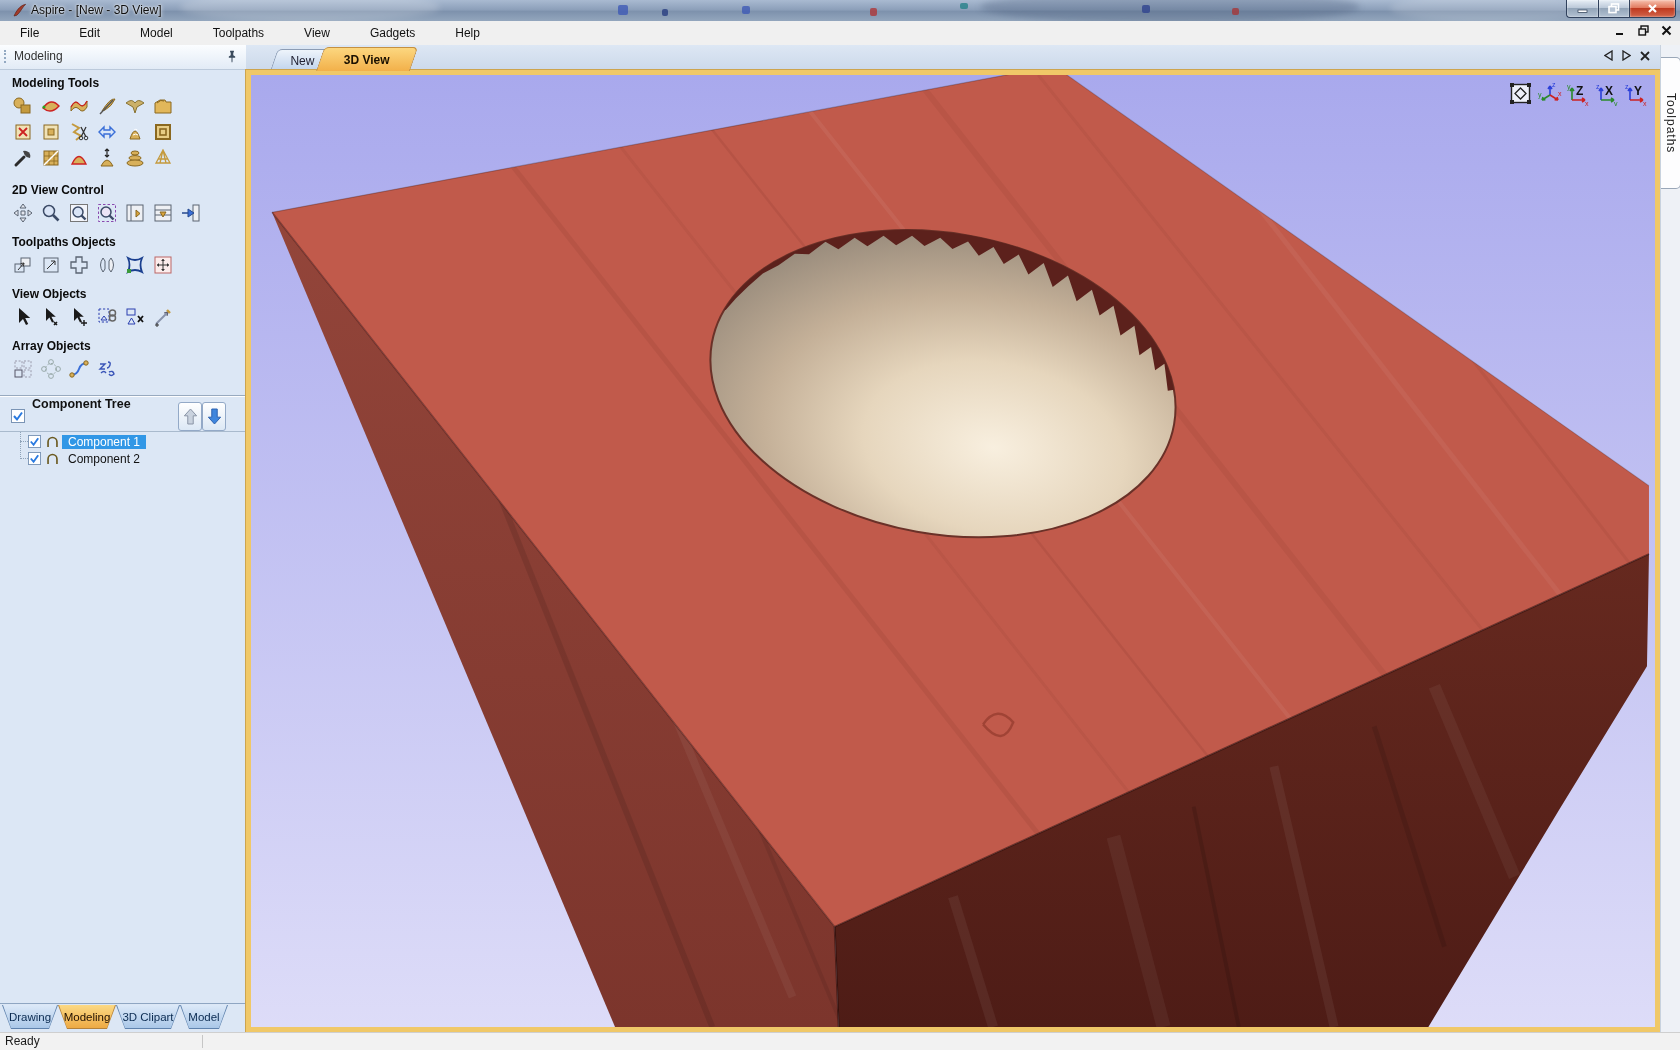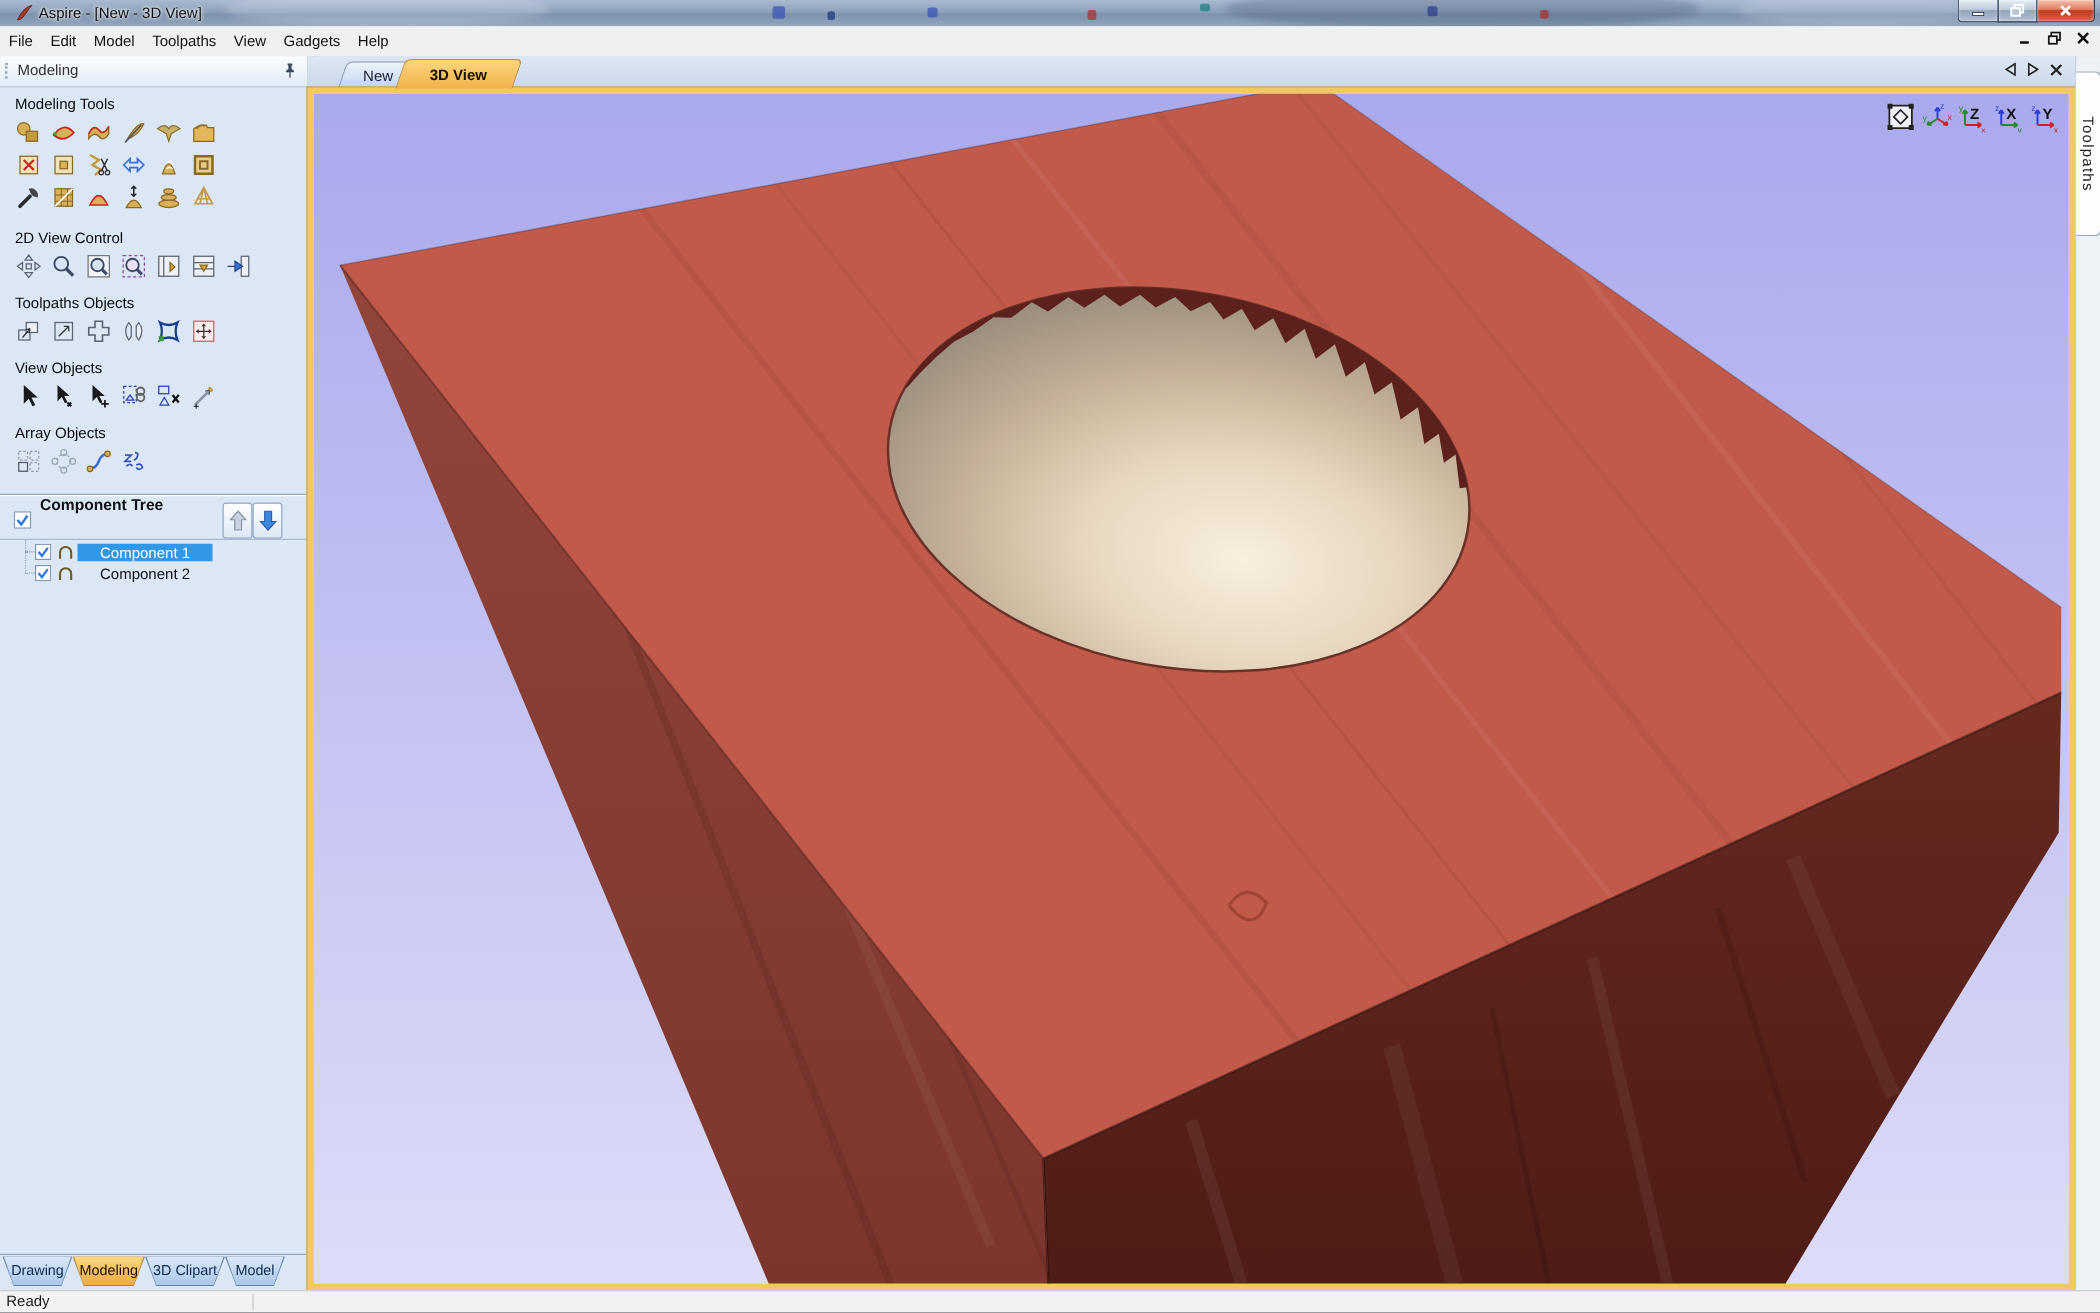--- a/index.html
+++ b/index.html
@@ -16,39 +16,39 @@
   .winbtns{position:absolute;right:4px;top:0;display:flex}
   .wbtn{height:17px;border:1px solid #30415c;border-top:none;display:flex;align-items:center;justify-content:center;
     background:linear-gradient(180deg,#e7eef6 0%,#bcc9d9 45%,#93a5b9 50%,#b2c1d1 100%);box-shadow:inset 0 0 2px rgba(255,255,255,.8)}
   .wbtn.min{width:31px;border-radius:0 0 0 4px;border-right:none}
   .wbtn.res{width:30px}
   .wbtn.cls{width:45px;border-radius:0 0 4px 0;border-left:none;
     background:linear-gradient(180deg,#f7c0ad 0%,#e17b60 45%,#bf3a20 50%,#d2644a 100%)}
   
   .menubar{position:absolute;left:0;top:21px;width:1680px;height:24px;background:#f0f0f0;
     border-bottom:1px solid #d7d7d7;display:flex;align-items:center}
-  .menu-item{padding:0 7px;line-height:23px;cursor:default}
+  .menu-item{padding:0 20px;line-height:23px;cursor:default}
   .mdi-btns{position:absolute;right:8px;top:4px;display:flex;gap:12px;align-items:center}
   
   .leftcol{position:absolute;left:0;top:45px;width:246px;height:987px;background:#dce7f5;border-right:7px solid #4d7c0f}
   .panel-header{position:absolute;left:0;top:0;width:246px;height:24px;
     background:linear-gradient(180deg,#fbfdff, #e2ebf6);border-bottom:1px solid #bccadb}
   .panel-title{position:absolute;left:14px;top:4px;color:#333}
   .grip{position:absolute;left:4px;top:5px;height:13px;border-left:2px dotted #93a9c2}
-  .sec-title{position:absolute;left:12px;font-weight:normal;font-size:12px;color:#0a0a0a;white-space:nowrap}
+  .sec-title{position:absolute;left:12px;font-weight:bold;font-size:12px;color:#0a0a0a;white-space:nowrap}
   .irow{position:absolute;left:12px;display:flex;gap:6px}
   .ic{width:22px;height:22px;display:block}
   .divider{position:absolute;left:0;width:246px;border-top:1px solid #98aabf;border-bottom:1px solid #fdfdfe}
   .thinline{position:absolute;left:0;width:246px;border-top:1px solid #a9bacd}
   
   .ct-title{position:absolute;left:32px;top:352px;font-weight:bold;font-size:12.5px}
   .ct-btn{position:absolute;top:357px;width:22px;height:27px;border:1px solid #93a9c7;border-radius:3px;
     background:linear-gradient(180deg,#ffffff,#dce8f5);display:flex;align-items:center;justify-content:center}
   .tree-row{position:absolute;left:0;width:246px;height:17px;display:flex;align-items:center}
-  .tree-label{padding:0 18px;white-space:nowrap}
+  .tree-label{padding:0 6px;white-space:nowrap}
   .tree-label.sel{background:#3197e6;color:#fff}
   .dots-v{position:absolute;left:20px;top:387px;height:27px;border-left:1px dotted #8fa3b8}
   .dots-h{position:absolute;width:8px;border-top:1px dotted #8fa3b8}
   
   .btabs{position:absolute;left:0;top:958px;width:289px;height:29px;background:#dce7f5;border-top:1px solid #8fa6c2}
   .btab{position:absolute;top:1px;height:24px;clip-path:polygon(0 0,100% 0,calc(100% - 9px) 100%,9px 100%)}
   .btab-in{position:absolute;left:1px;top:0;right:1px;bottom:1px;clip-path:polygon(0 0,100% 0,calc(100% - 8px) 100%,8px 100%);
     display:flex;align-items:center;justify-content:center;font-size:11.5px;color:#0a2a50}
   .btab.blue{background:#5f82ad}.btab.blue .btab-in{background:linear-gradient(180deg,#dce9f8,#aac7e8)}
   .btab.gold{background:#b5823a}.btab.gold .btab-in{background:linear-gradient(180deg,#fbd984,#eeaa44);color:#201000}

